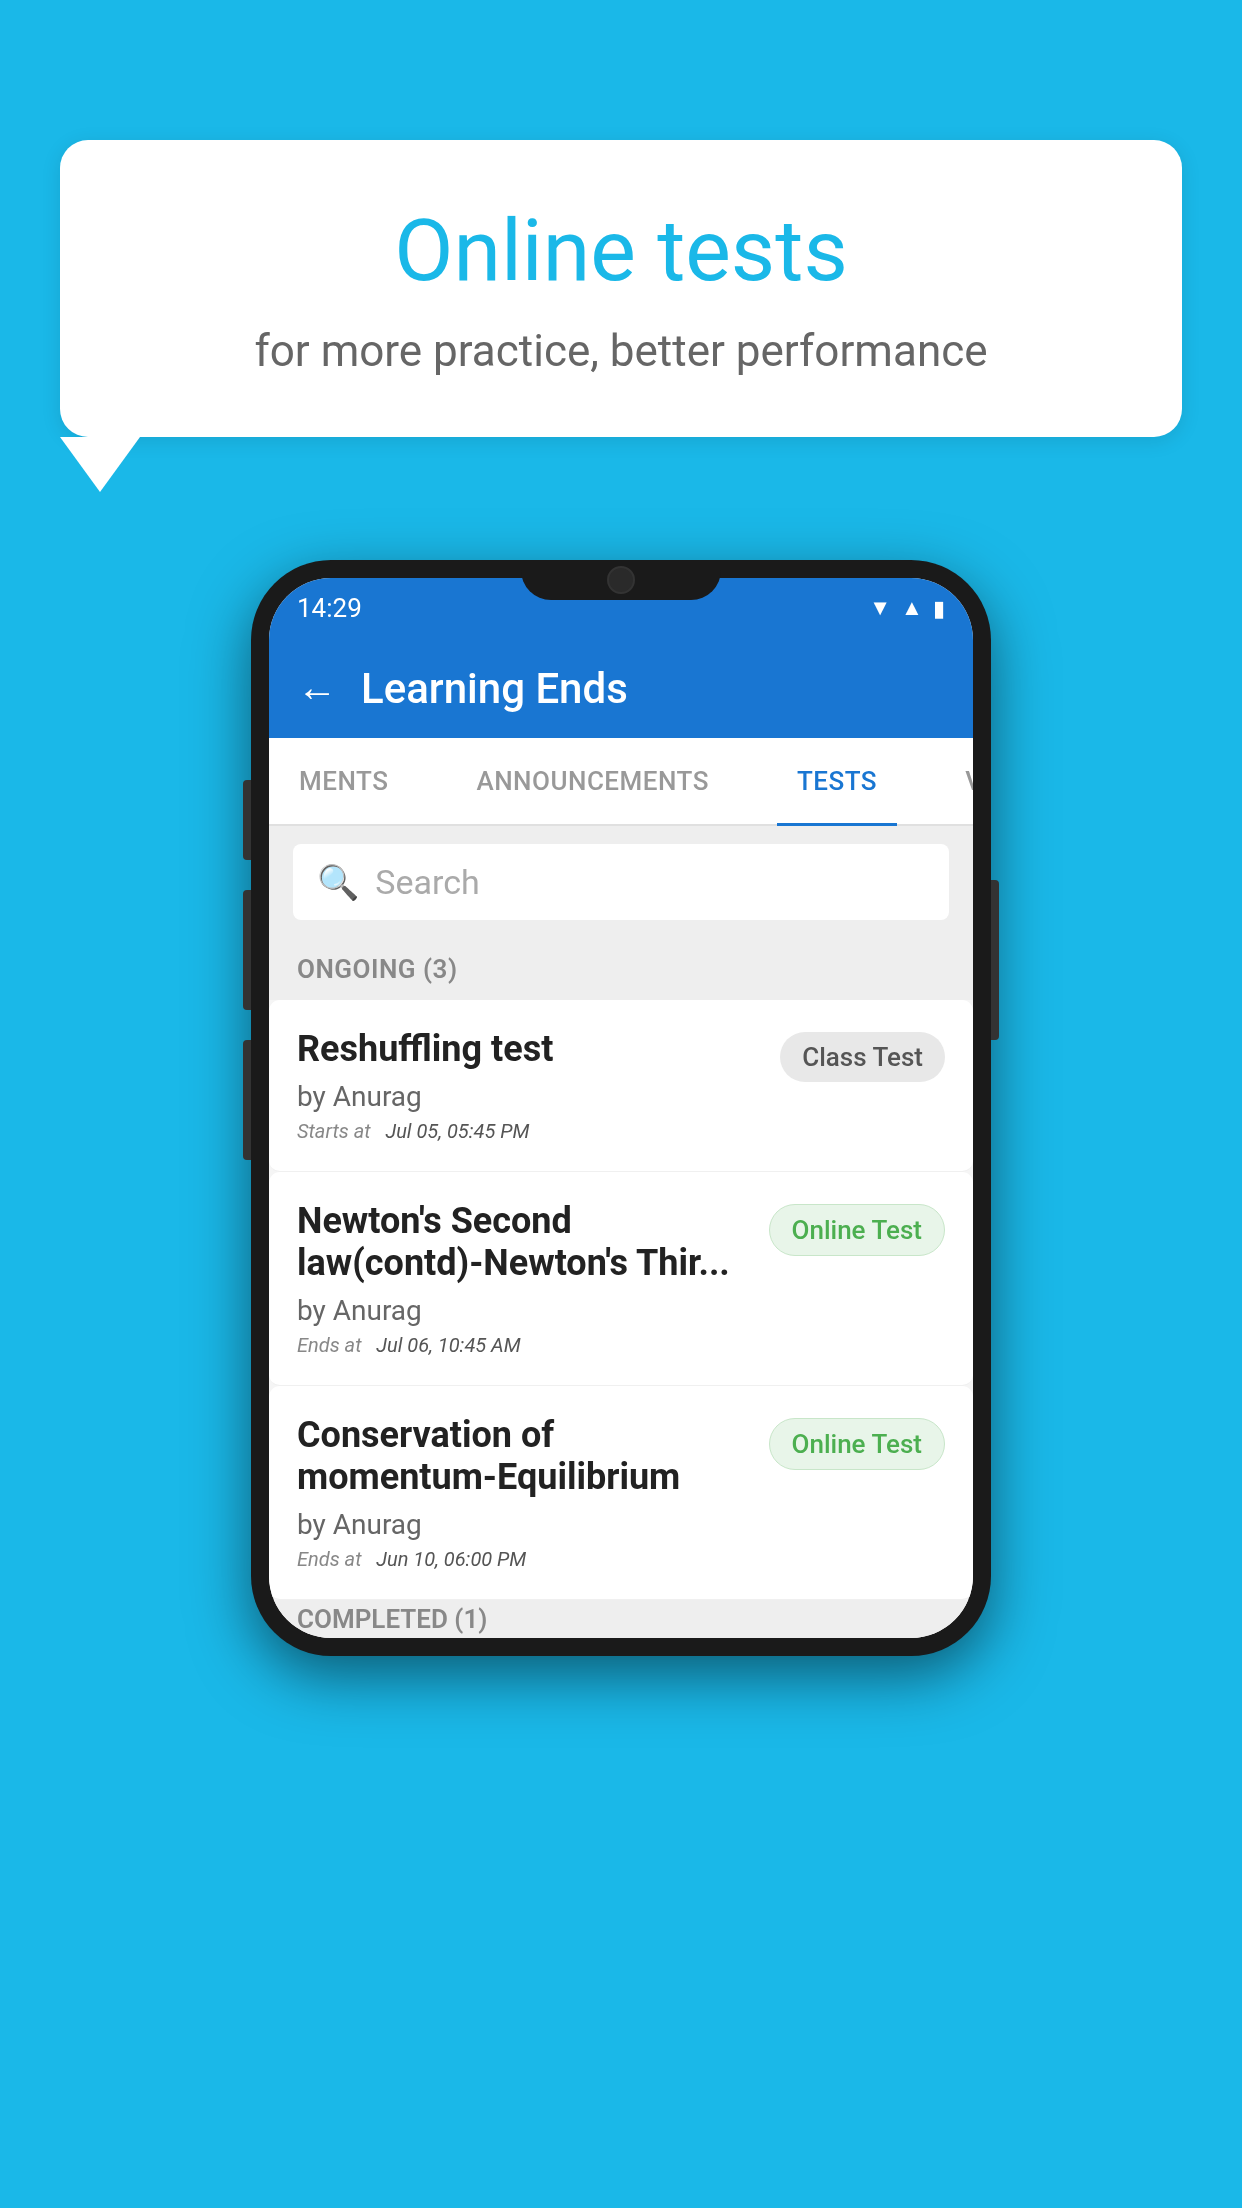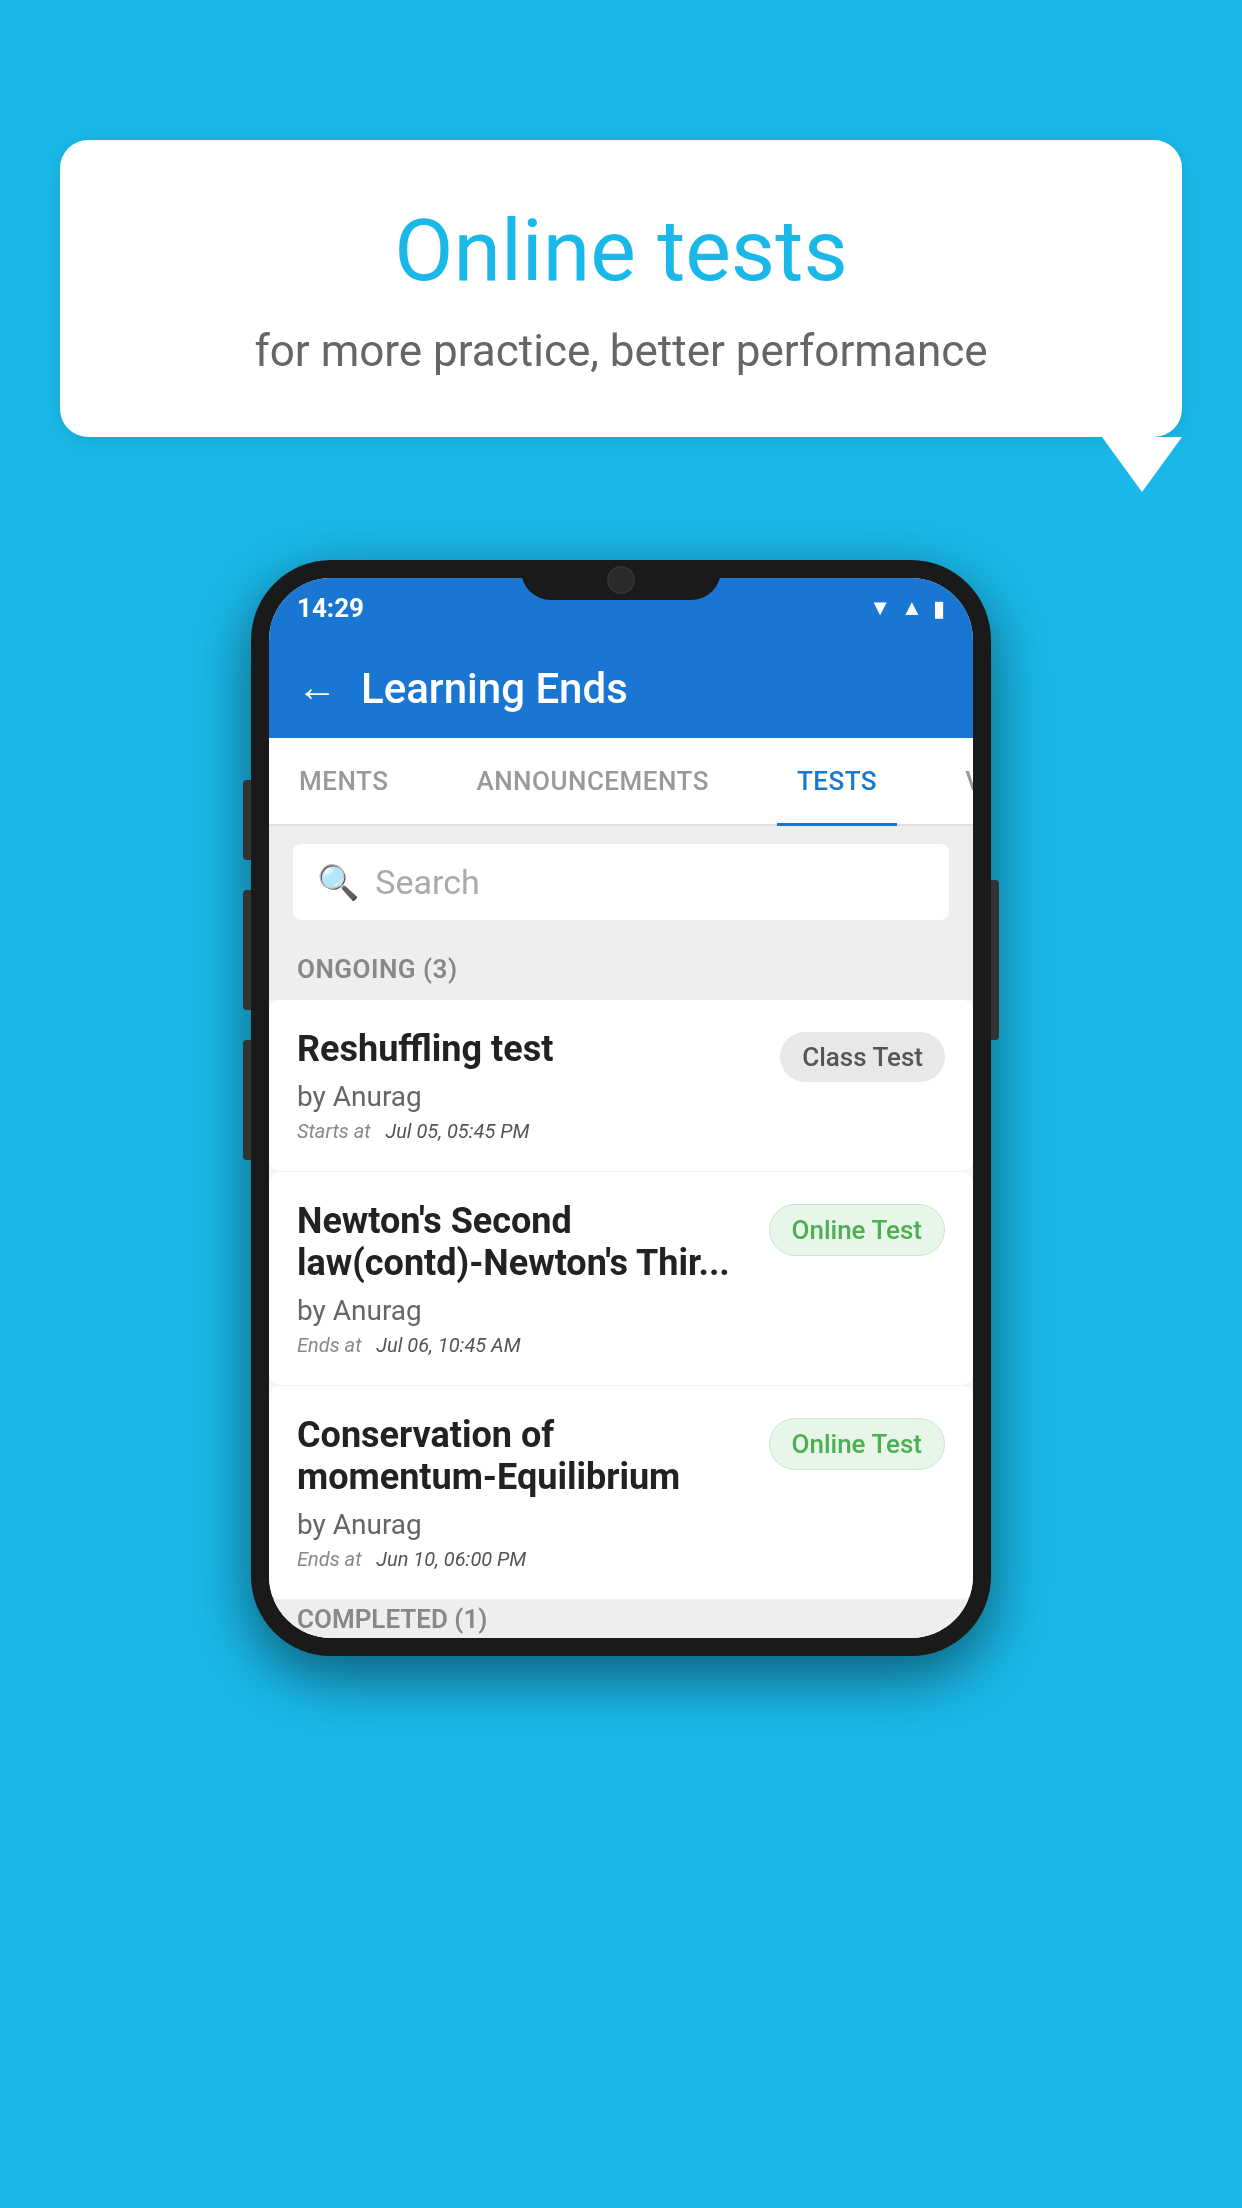--- a/index.html
+++ b/index.html
@@ -15,21 +15,21 @@
     }
 
     
     .speech-bubble-wrapper {
       position: absolute;
       top: 140px;
       left: 60px;
       right: 60px;
       display: flex;
       flex-direction: column;
-      align-items: flex-end;
+      align-items: flex-start;
     }
 
     .speech-bubble {
       background: white;
       border-radius: 28px;
       padding: 60px 80px;
       text-align: center;
       width: 100%;
       box-shadow: 0 4px 20px rgba(0,0,0,0.1);
     }
@@ -145,21 +145,21 @@
       height: 60px;
       display: flex;
       align-items: center;
       justify-content: space-between;
       padding: 0 28px;
     }
 
     .status-time {
       color: white;
       font-size: 26px;
-      font-weight: 700;
+      font-weight: 400;
     }
 
     .status-icons {
       display: flex;
       align-items: center;
       gap: 10px;
     }
 
     .status-icon {
       color: white;

